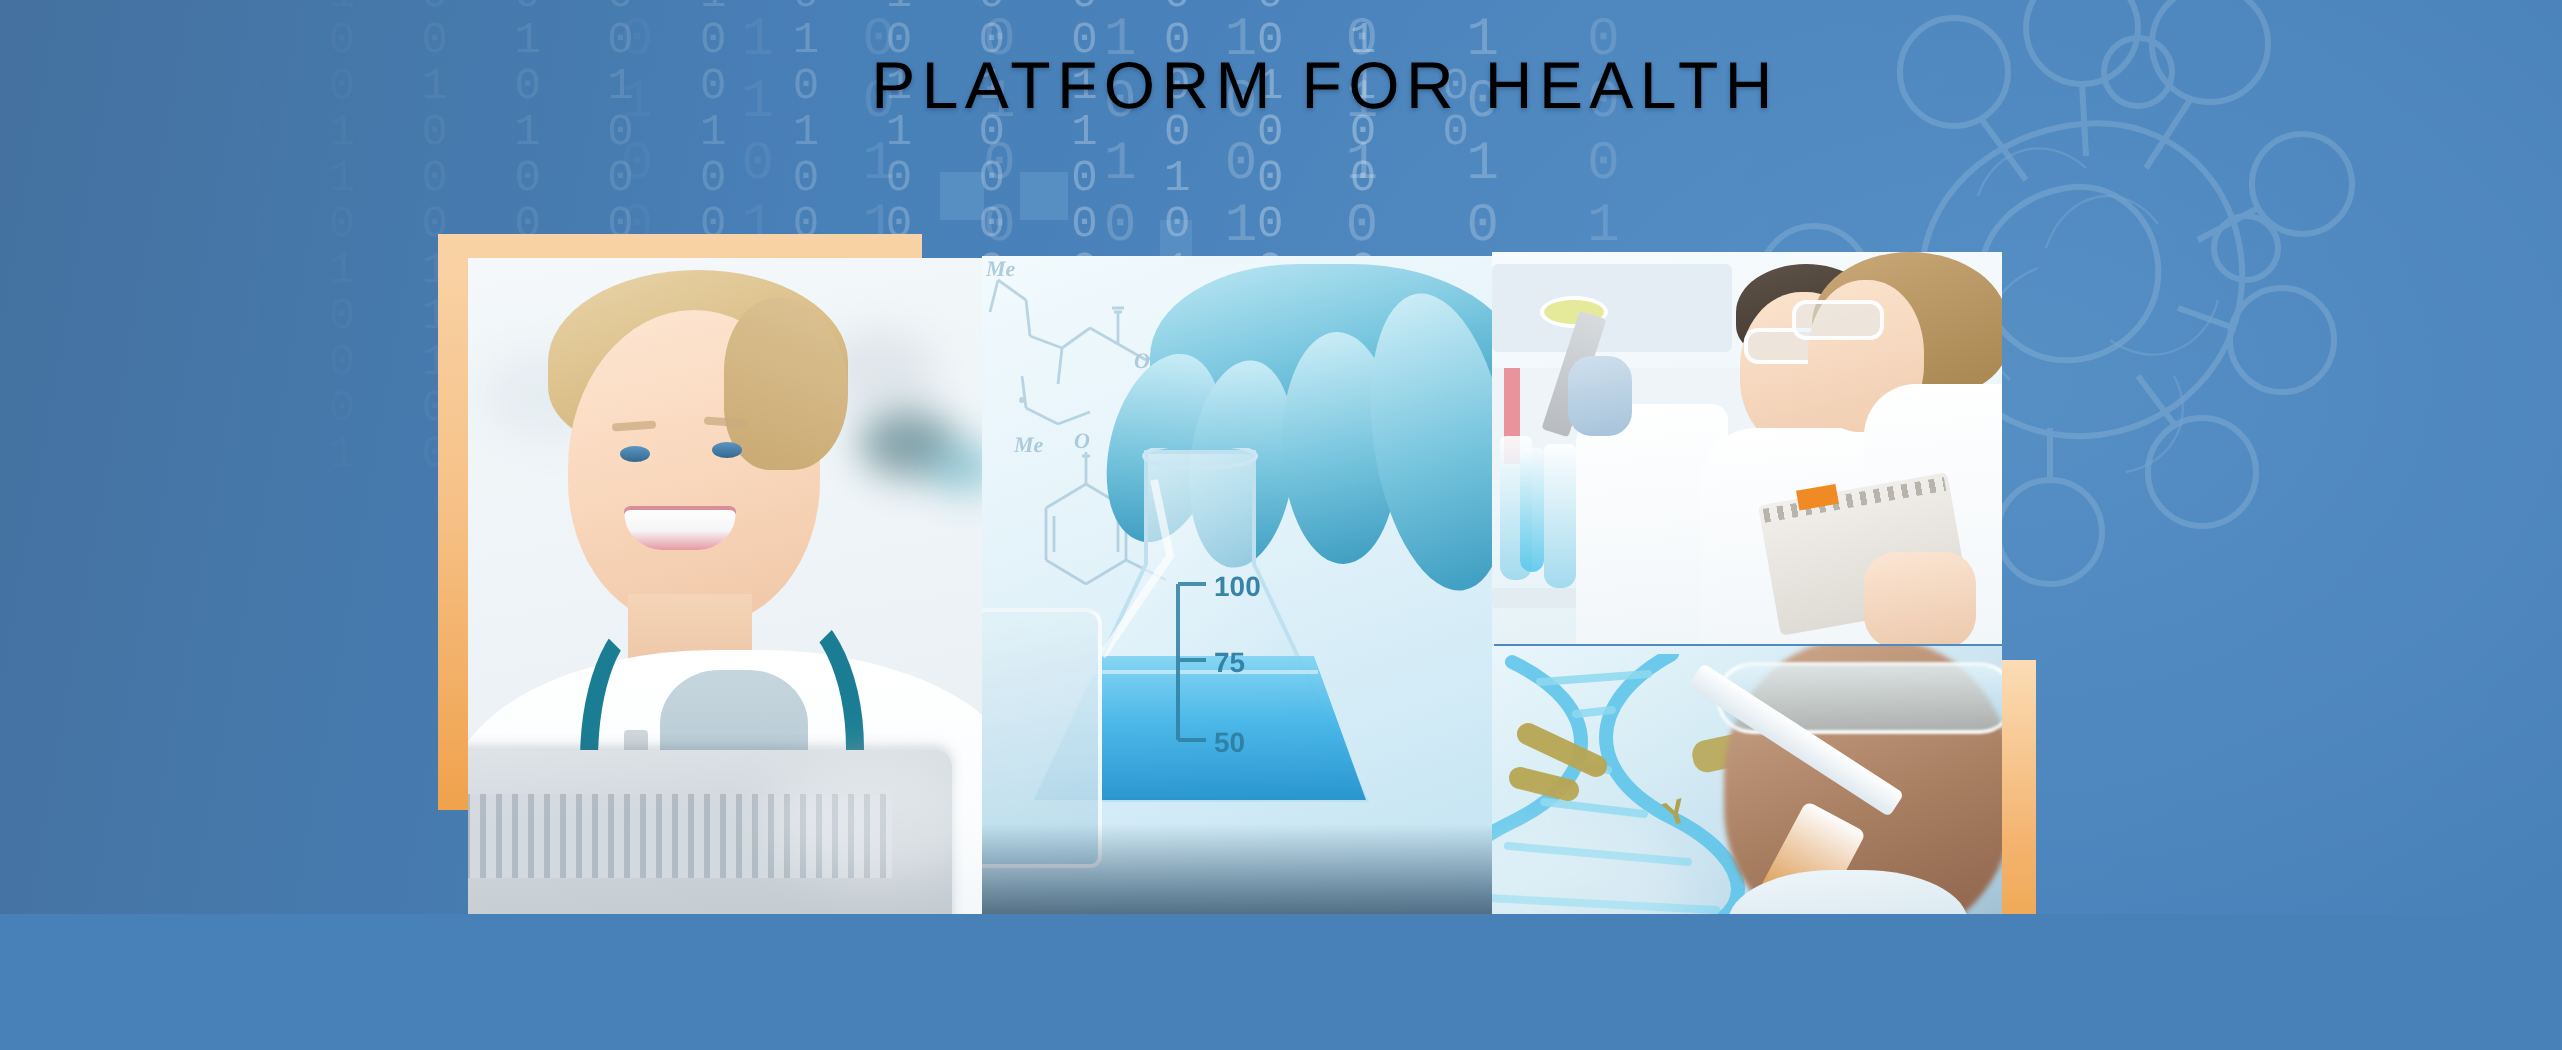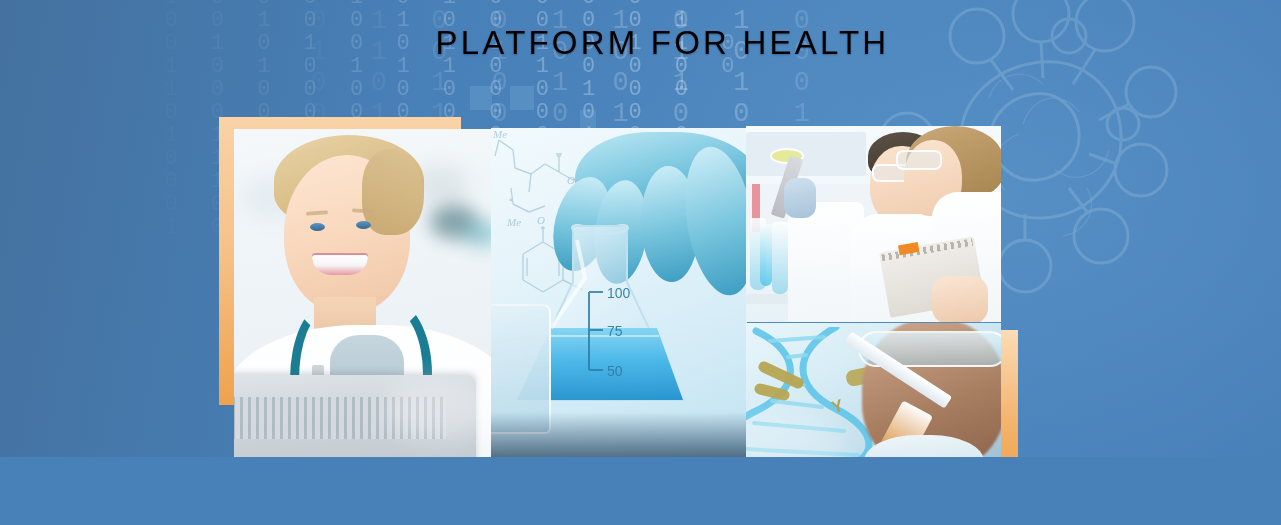--- a/index.html
+++ b/index.html
@@ -102,21 +102,21 @@
   #accent-left  { left:219px;  top:117px; width:242px; height:288px; }
   #accent-right { left:798px;  top:330px; width:220px; height:159px;
                   background:linear-gradient(180deg,#fbdcb6 0%,#f4b571 55%,#eda044 100%); }
 
   .photo {
     position:absolute;
     overflow:hidden;
     background:#eef6fb;
   }
   #photo-doctor   { left:234px; top:129px; width:258px; height:341px; }
-  #photo-flask    { left:491px; top:128px; width:256px; height:342px; }
+  #photo-flask    { left:491px; top:128px; width:256px; height:342px;font-weight:bold; }
   #photo-lab-duo  { left:746px; top:126px; width:255px; height:196px; }
   #photo-dna      { left:746px; top:323px; width:255px; height:147px; }
 
   
   .p1-bg { position:absolute; inset:0;
     background:linear-gradient(170deg,#f4f8fa 0%,#eef4f7 40%,#e7eef3 100%); }
   .p1-blurshapes i { position:absolute; border-radius:50%; filter:blur(9px); }
   .p1-face {
     position:absolute; left:50px; top:26px; width:126px; height:158px;
     border-radius:50% 50% 46% 46%;

